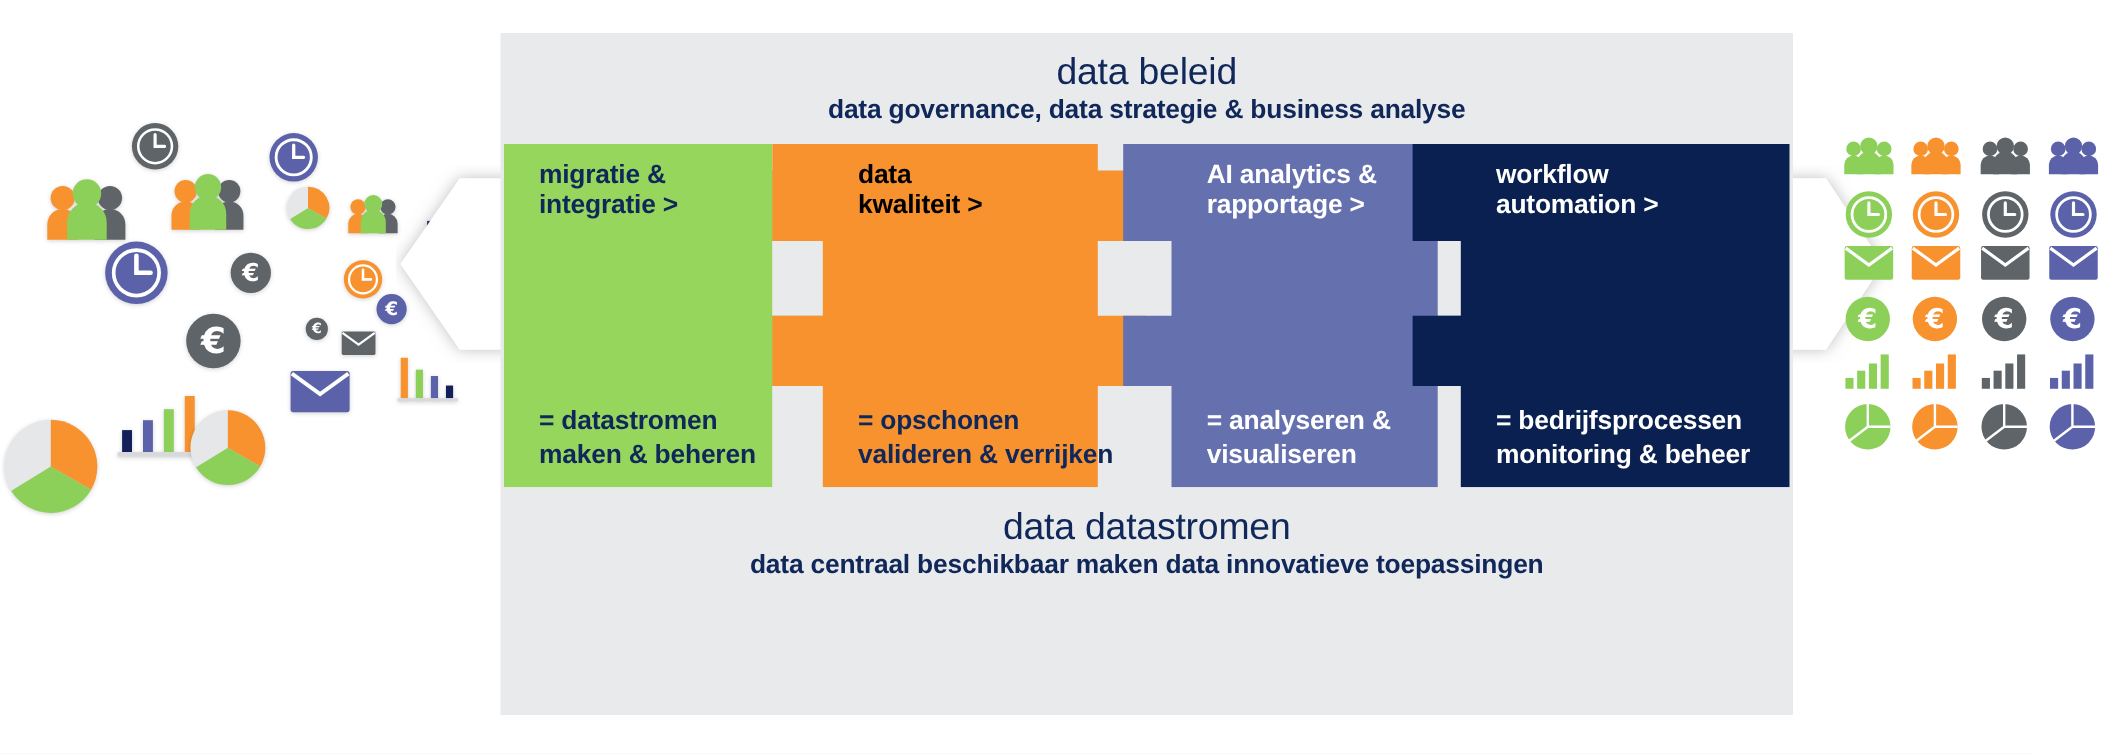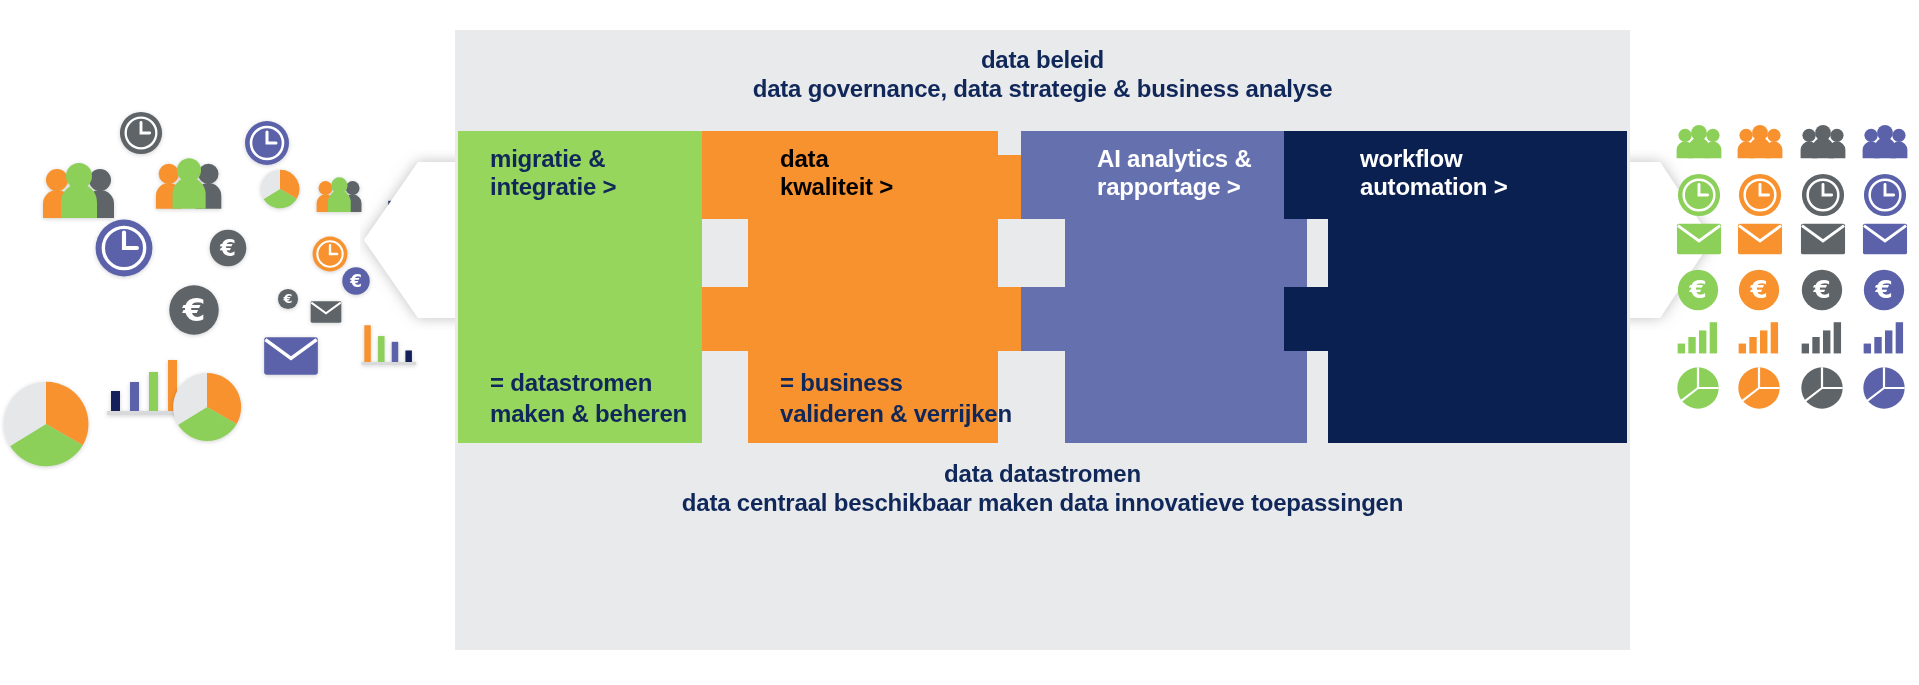--- a/index.html
+++ b/index.html
@@ -23,21 +23,21 @@
   .frame{
     position:absolute;left:455px;top:30px;width:1175px;height:620px;
     background:#E9EAEC;
   }
 
   
   .band{
     position:absolute;left:455px;width:1175px;
     text-align:center;color:#10275A;
   }
-  .band .t1{font-size:24px;font-weight:bold;line-height:1.15;letter-spacing:-.2px;}
+  .band .t1{font-size:34px;font-weight:normal;line-height:1.15;letter-spacing:-.2px;}
   .band .t2{font-size:24px;font-weight:bold;line-height:1.25;letter-spacing:-.2px;}
   #band-top{top:46px;}
   #band-bottom{top:460px;}
 
   
   .puzzle{position:absolute;left:458px;top:131px;width:1169px;height:312px;}
   .piece{position:absolute;top:0;height:312px;}
   .piece .cap{
     position:absolute;left:0;right:0;text-align:left;
     font-weight:bold;font-size:24px;line-height:1.18;letter-spacing:-.2px;margin-left:32px;
@@ -282,42 +282,50 @@
 
     <div class="piece" id="p2" style="left:244px;width:340px;">
       <svg width="340" height="312" viewBox="0 0 340 312" preserveAspectRatio="none">
         <path d="M0 0 H296 V24 H340 V88 H296 V156 H340 V220 H296 V312 H46 V220 H0 V156 H46 V88 H0 Z" fill="#F7922F"></path>
       </svg>
       <div class="cap head" style="color:#000000;left:46px;right:0;">
         <span>data</span><br>
         <span>kwaliteit &gt;</span>
       </div>
       <div class="cap foot" style="color:#10275A;left:46px;right:0;">
-        <span>= business</span><br>
+        <span>= opschonen</span><br>
         <span>valideren &amp; verrijken</span>
       </div>
     </div>
 
     <div class="piece" id="p3" style="left:563px;width:330px;">
       <svg width="330" height="312" viewBox="0 0 330 312" preserveAspectRatio="none">
         <path d="M0 0 H286 V24 H330 V88 H286 V156 H330 V220 H286 V312 H44 V220 H0 V156 H44 V88 H0 Z" fill="#6570AE"></path>
       </svg>
       <div class="cap head" style="color:#FFFFFF;left:44px;right:0;">
         <span>AI analytics &amp;</span><br>
         <span>rapportage &gt;</span>
       </div>
+      <div class="cap foot" style="color:#FFFFFF;left:44px;right:0;">
+        <span>= analyseren &amp;</span><br>
+        <span>visualiseren</span>
+      </div>
     </div>
 
     <div class="piece" id="p4" style="left:826px;width:310px;">
       <svg width="343" height="312" viewBox="0 0 343 312" preserveAspectRatio="none">
         <path d="M0 0 H343 V312 H44 V220 H0 V156 H44 V88 H0 Z" fill="#0A2050"></path>
       </svg>
       <div class="cap head" style="color:#FFFFFF;left:44px;right:0;">
         <span>workflow</span><br>
         <span>automation &gt;</span>
+      </div>
+      <div class="cap foot" style="color:#FFFFFF;left:44px;right:0;">
+        <span>= bedrijfsprocessen</span><br>
+        <span>monitoring &amp; beheer</span>
       </div>
     </div>
   </div>
 
   <div class="band" id="band-bottom">
     <div class="t1">data datastromen</div>
     <div class="t2">data centraal beschikbaar maken data innovatieve toepassingen</div>
   </div>
 
   <div class="grid">

